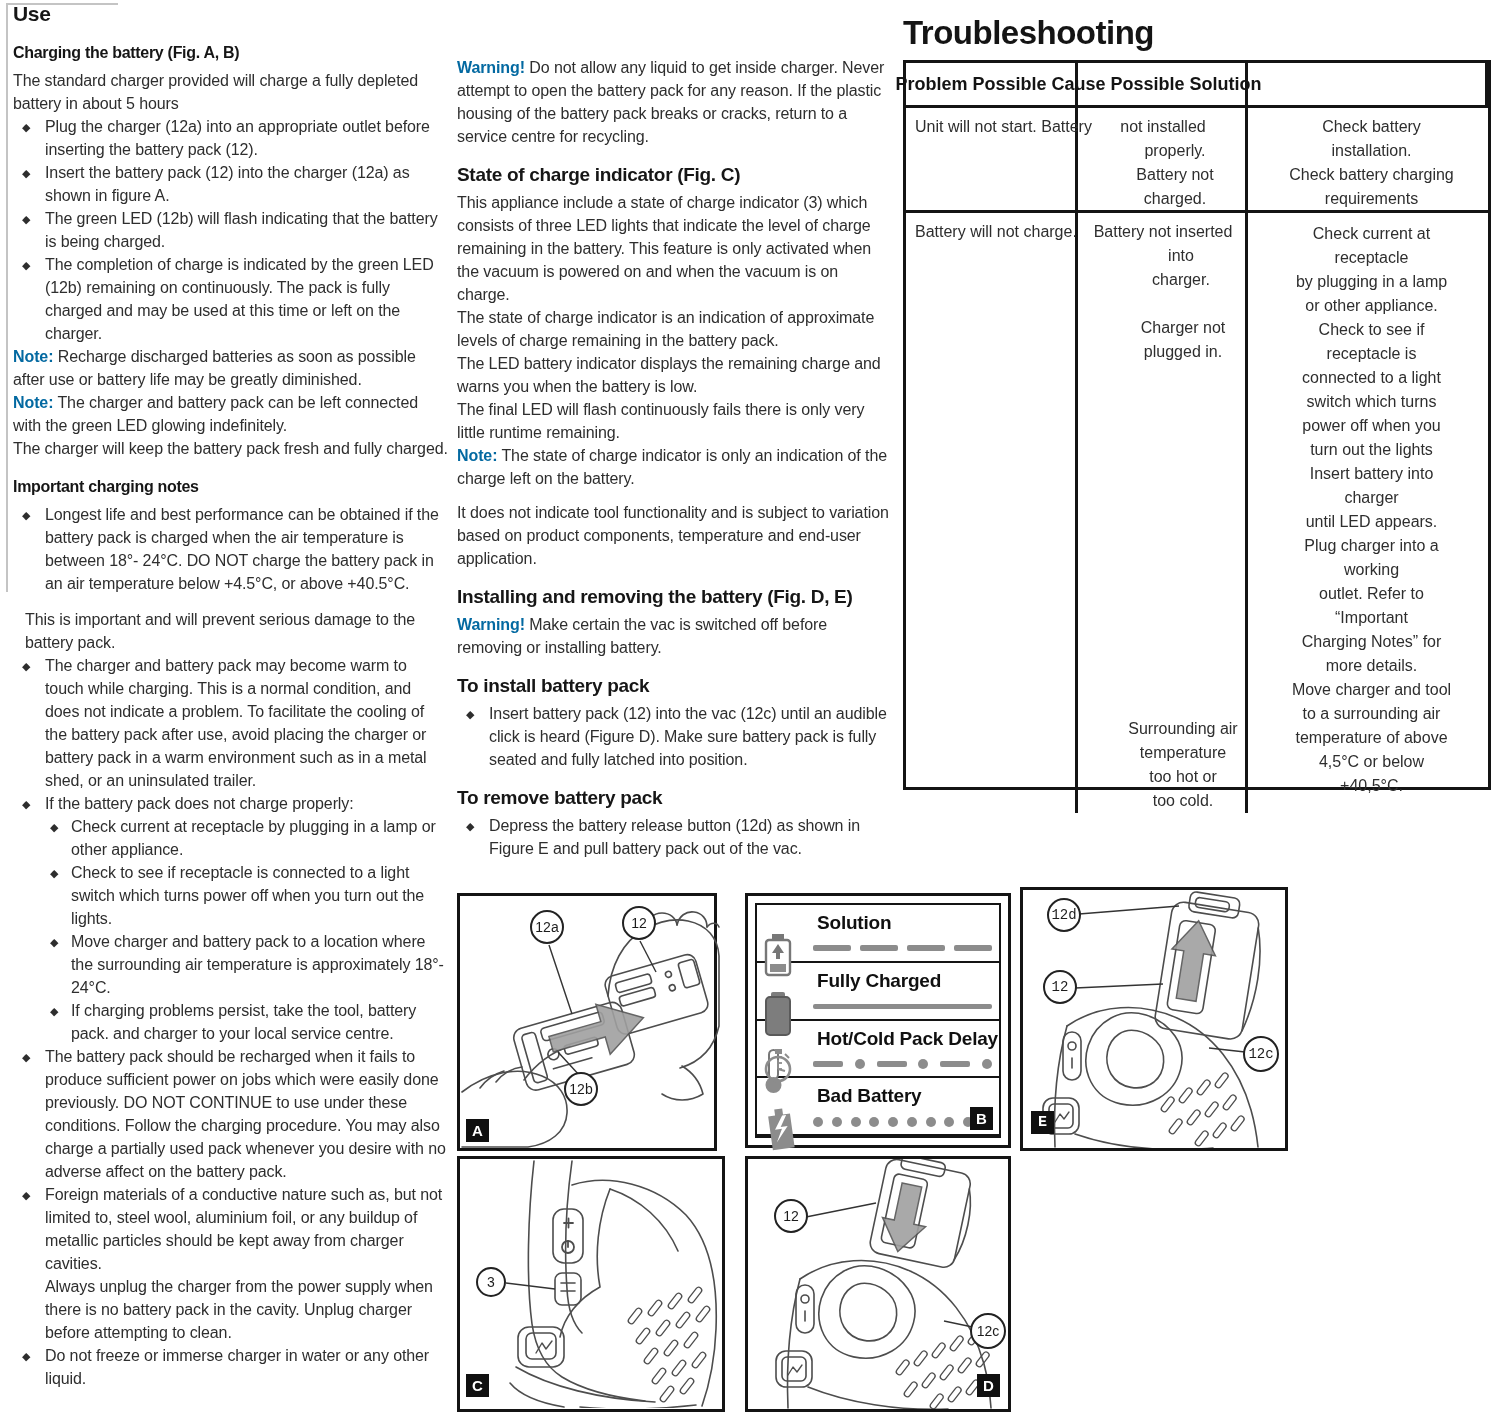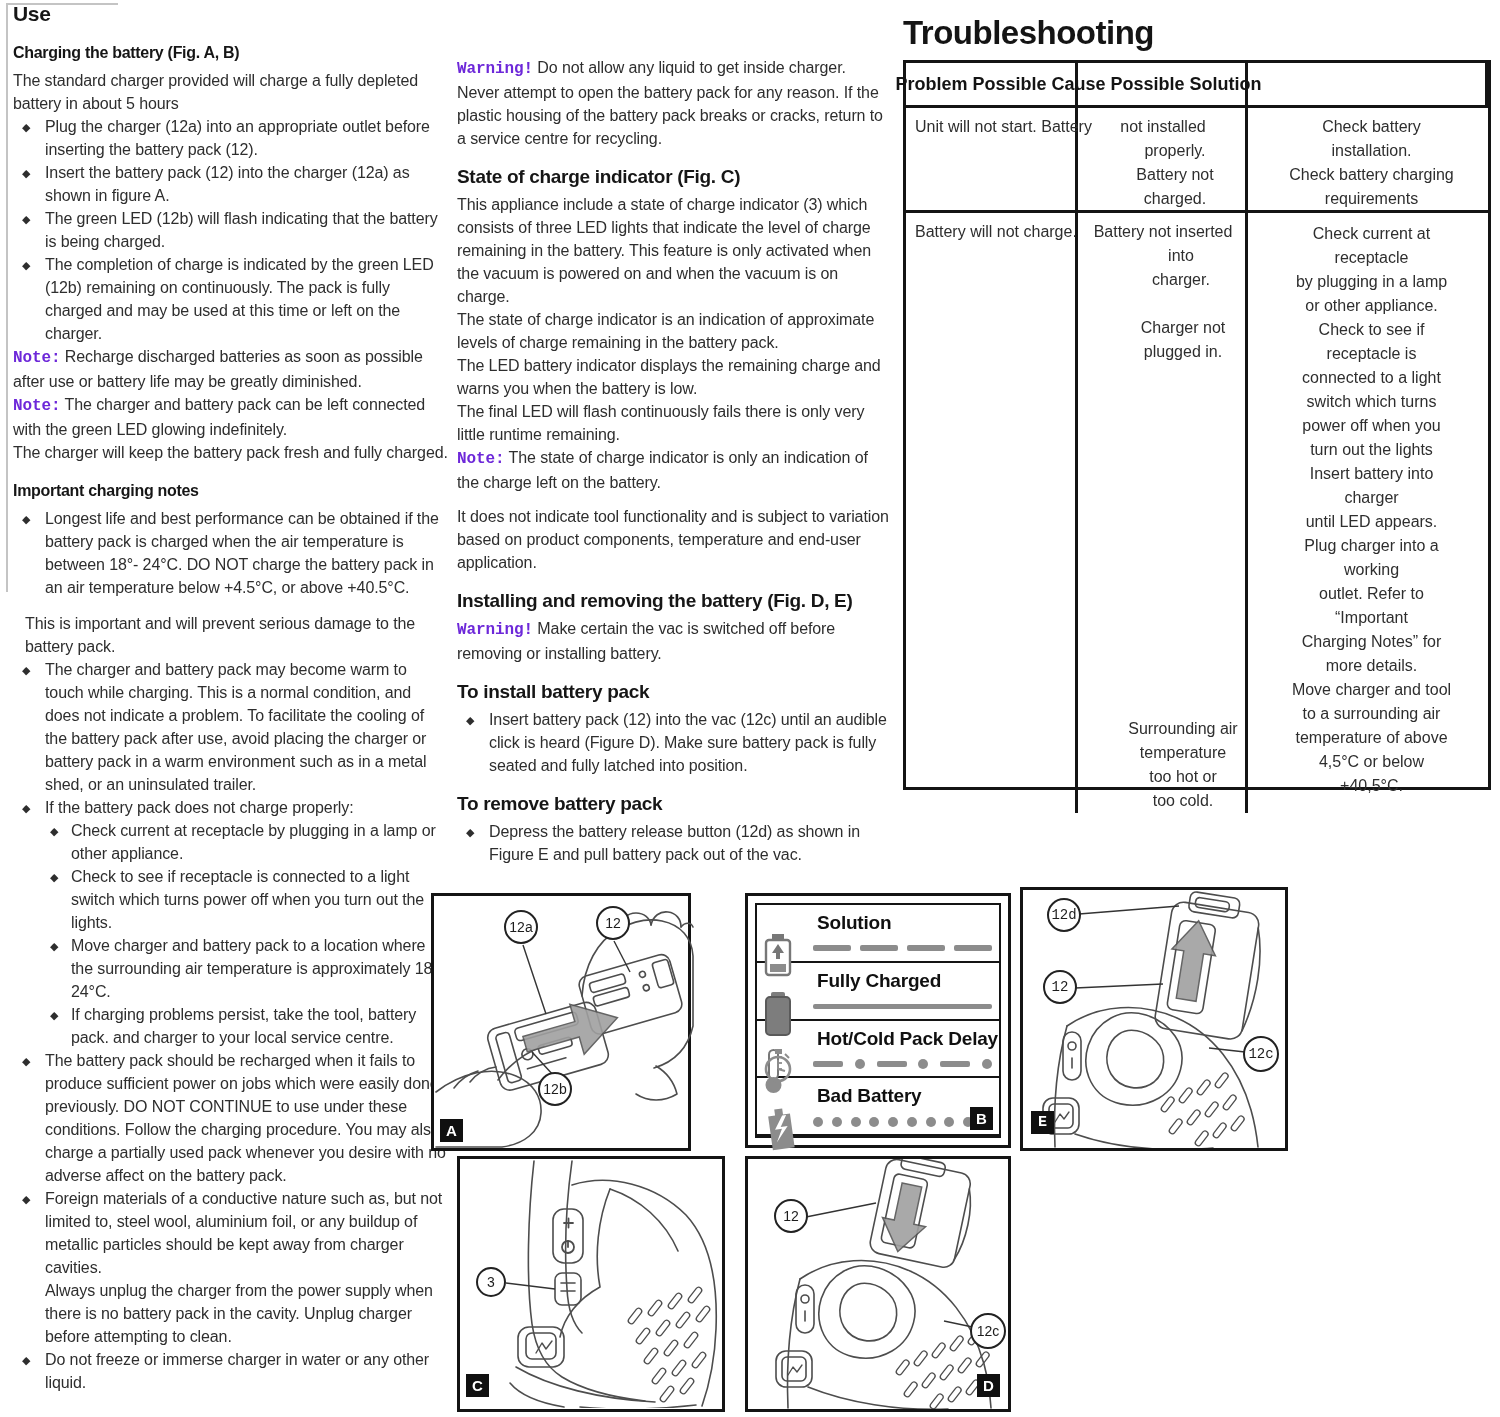--- a/index.html
+++ b/index.html
@@ -18,21 +18,21 @@
   .sec-h.first{margin-top:0;}
   .col-mid .sec-h{font-size:19px;white-space:nowrap;}
   p{margin:0;}
   .bullet{position:relative;padding-left:32px;}
   .bullet .dm{position:absolute;left:9px;top:1px;font-size:11px;color:#2e2e2e;}
   .sub{position:relative;padding-left:58px;}
   .sub .dm{position:absolute;left:37px;top:1px;font-size:11px;color:#2e2e2e;}
   .dm::before{content:"\25C6";}
   .indent1{padding-left:12px;margin-top:13px;}
   .indent2{padding-left:32px;}
-  b{color:#6d28d9;font-family:Liberation Mono, monospace;}
+  b{color:#0369a1;}
 
   
   .ts-title{position:absolute;left:903px;top:14px;font-size:33px;font-weight:bold;color:#141414;letter-spacing:-0.5px;}
   .tbl{position:absolute;left:903px;top:60px;width:588px;height:730px;border:3px solid #141414;
        box-sizing:border-box;background:#fff;font-size:16px;line-height:24px;text-align:center;}
   .trow{display:grid;grid-template-columns:172px 170px 240px;position:relative;box-sizing:border-box;}
   .trow.hdr{height:45px;border-bottom:3px solid #141414;}
   .trow.r1{height:105px;border-bottom:3px solid #141414;}
   .trow.r2{height:571px;}
   .tc{border-right:3px solid #141414;box-sizing:border-box;padding:7px 6px 0 9px;position:relative;}
@@ -179,21 +179,21 @@
 more details.</div>
         <div class="pl">Move charger and tool
 to a surrounding air
 temperature of above
 4,5°C or below
 +40,5°C.</div>
       </div>
     </div>
   </div>
 
-  <div class="fig" style="left:431px;top:893px;width:260px;height:258px;">
+  <div class="fig" style="left:457px;top:893px;width:260px;height:258px;">
     <svg width="262" height="252" viewBox="0 0 262 252">
       <g stroke="#4d4d4d" stroke-width="1.6" fill="none" stroke-linecap="round" stroke-linejoin="round">
         <path d="M148,100 C150,70 163,45 185,33 C198,26 214,22 228,25 C247,29 258,42 259,60 L259,130 C254,152 240,166 220,172"></path>
         <path d="M185,33 C186,24 193,17 202,17 C210,17 216,22 217,29"></path>
         <path d="M217,29 C219,20 226,15 234,16 C242,17 247,23 247,31"></path>
         <path d="M247,31 C251,26 257,26 259,31"></path>
         <path d="M222,170 C232,176 240,186 243,198 C230,206 214,206 202,198"></path>
         <path d="M2,196 C28,176 58,170 82,180 C99,187 108,201 107,217 C106,236 90,248 68,251 L2,251"></path>
         <path d="M36,186 C42,178 52,172 62,171"></path>
         <path d="M20,192 C26,184 34,178 44,175"></path>

